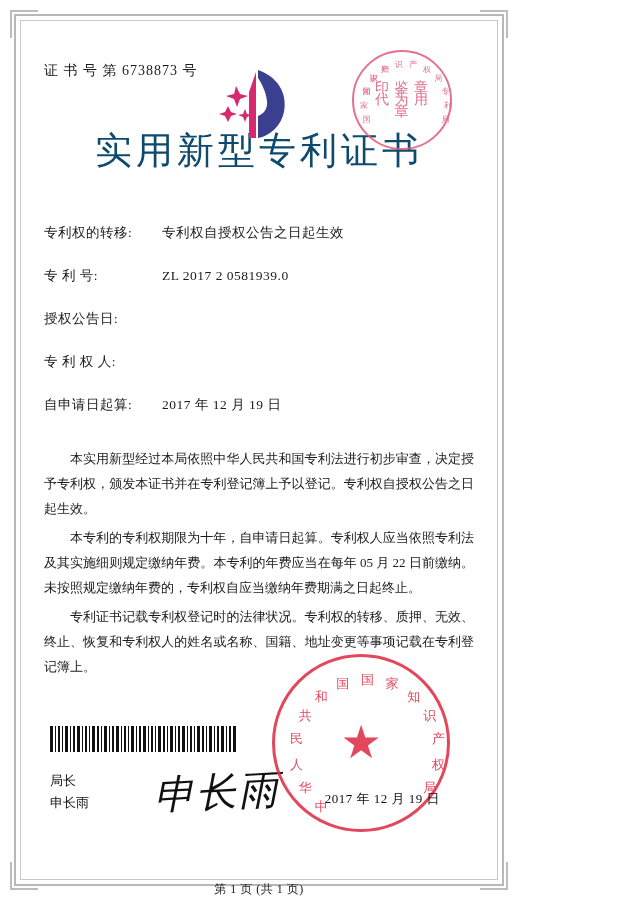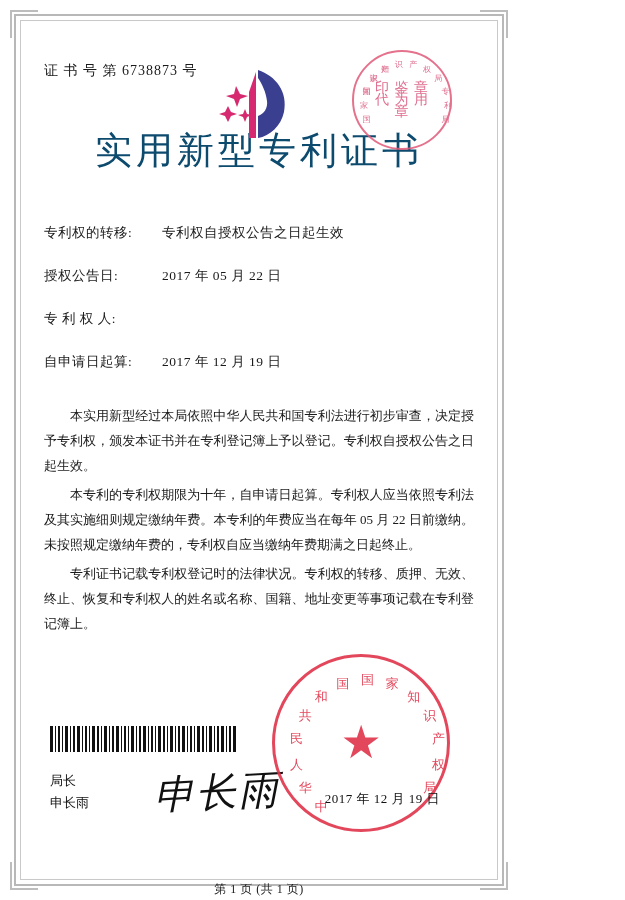--- a/index.html
+++ b/index.html
@@ -283,22 +283,25 @@
     </div>
 
     <div class="title">实用新型专利证书</div>
 
     <div class="fields">
       <div class="field-row">
         <div class="field-label">专利权的转移:</div>
         <div class="field-value">专利权自授权公告之日起生效</div>
       </div>
       <div class="field-row">
+        <div class="field-label">专 利 号:</div>
+        <div class="field-value">ZL 2017 2 0581939.0</div>
+      </div>
+      <div class="field-row">
         <div class="field-label">授权公告日:</div>
-        <div class="field-value">2017 年 05 月 22 日</div>
       </div>
       <div class="field-row">
         <div class="field-label">专 利 权 人:</div>
       </div>
       <div class="field-row">
         <div class="field-label">自申请日起算:</div>
         <div class="field-value">2017 年 12 月 19 日</div>
       </div>
     </div>
 

